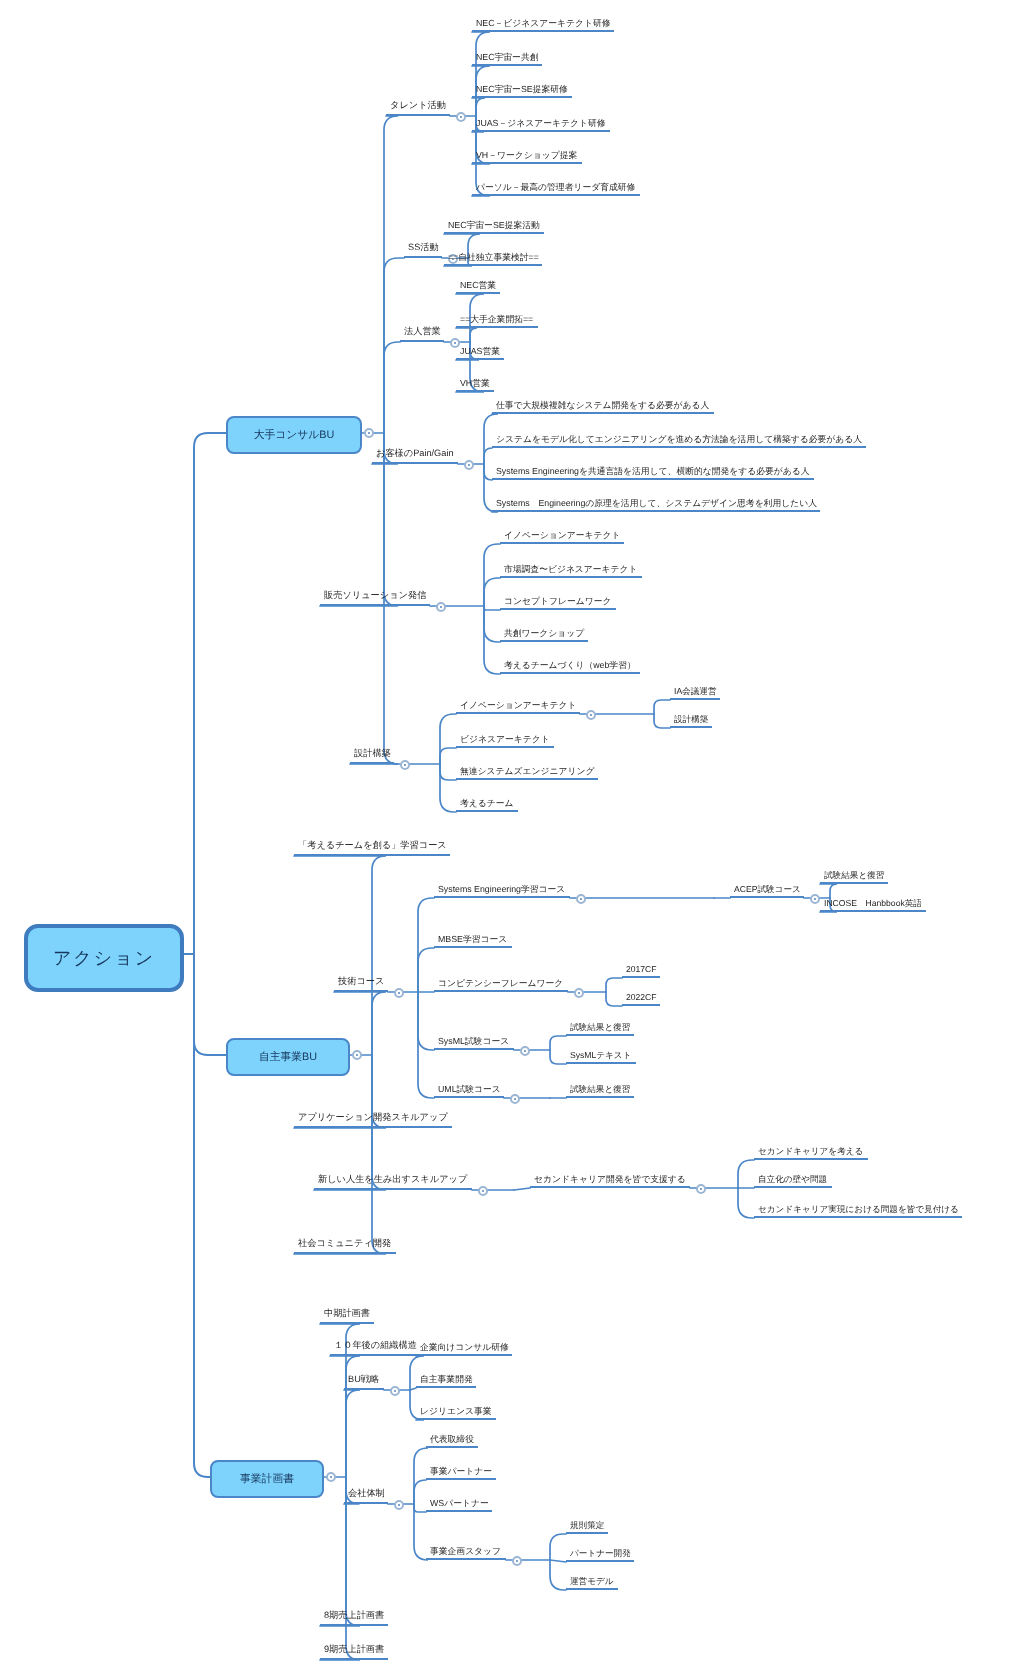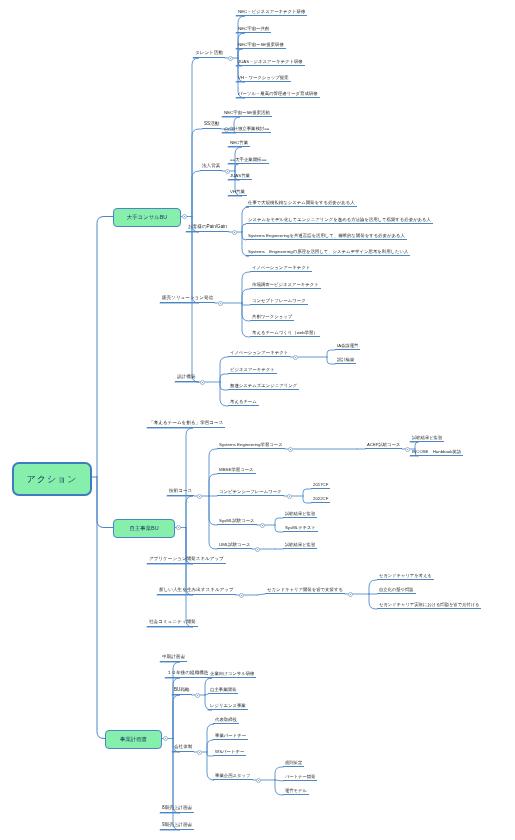--- a/index.html
+++ b/index.html
@@ -21,21 +21,21 @@
   .node .txt{display:block;padding:0 2px 1px 2px;}
   .node.under .txt{border-bottom:1.6px solid #4a86c8;}
   .node.lvl2{font-size:4.6px;}
   .node.lvl3{font-size:4.4px;}
   .node.lvl4{font-size:4.3px;}
 
   
   .boxnode{
     position:absolute;
     display:flex;align-items:center;justify-content:center;
-    background:#86efac;
+    background:#7dd3fc;
     border:1px solid #4a86c8;
     border-radius:5px;
     color:#16365c;
     white-space:nowrap;
   }
   .boxnode.root{
     border:2px solid #3f7bbf;
     border-radius:7px;
     font-size:9px;
     letter-spacing:1px;

